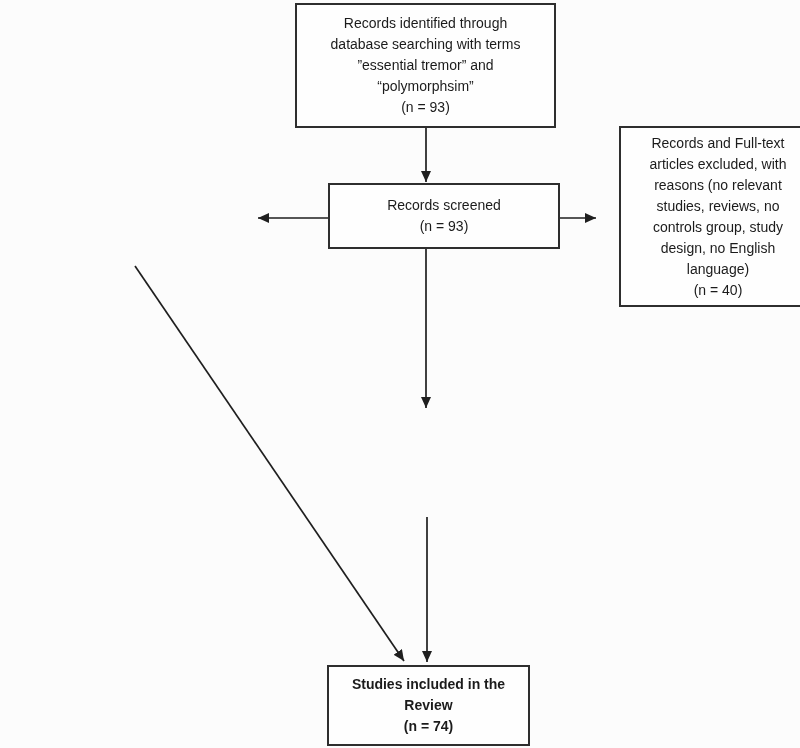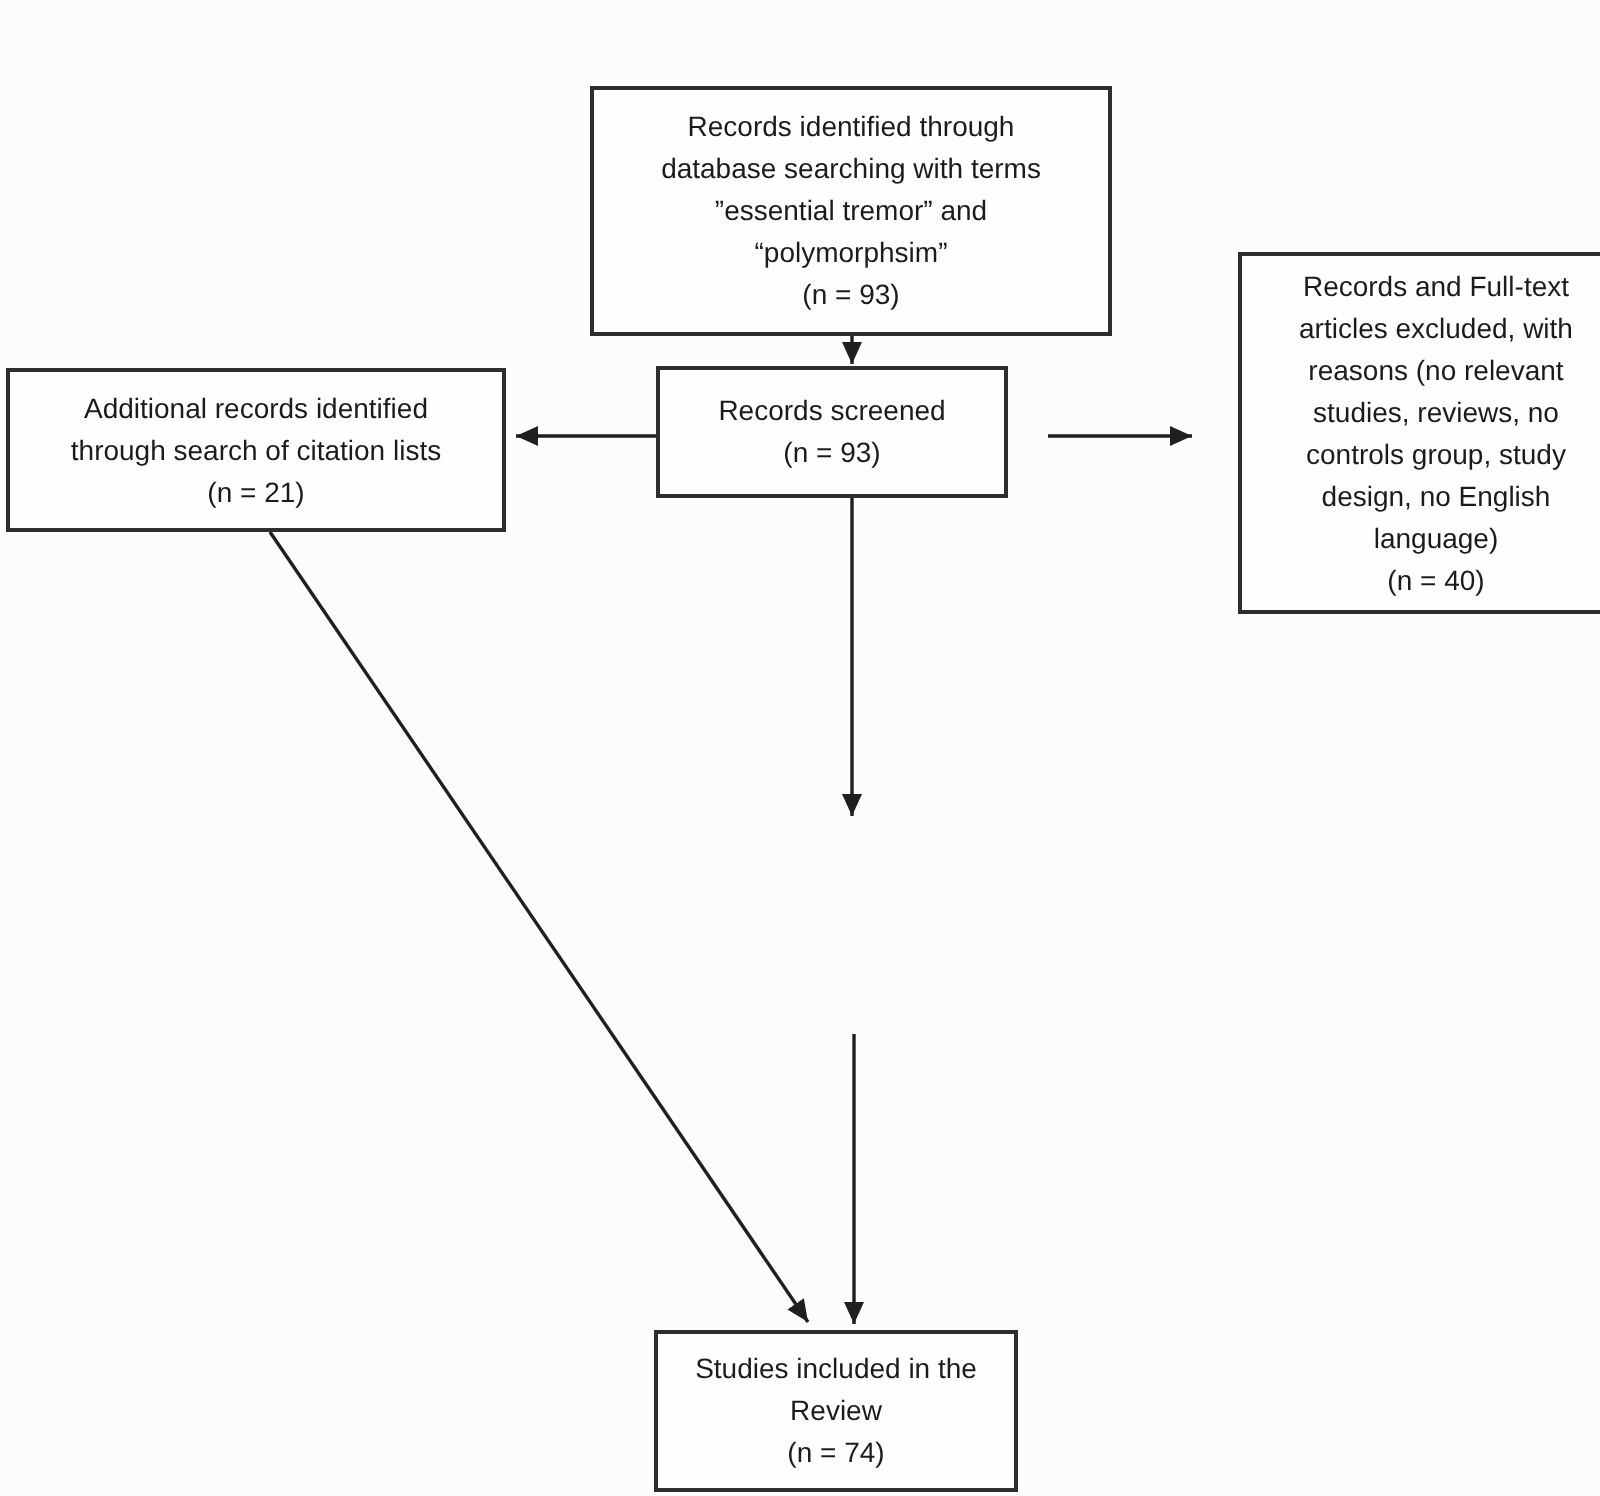--- a/index.html
+++ b/index.html
@@ -23,25 +23,25 @@
     background: #fefefe;
     display: flex;
     align-items: center;
     justify-content: center;
     text-align: center;
     white-space: pre-line;
     font-size: 14px;
     line-height: 21px;
     padding: 2px 4px;
   }
-  #node-identified { left: 295px; top: 3px;   width: 261px; height: 125px; margin-top: 40px; }
-  #node-screened   { left: 328px; top: 183px; width: 176px; height: 66px;  }
+  #node-identified { left: 295px; top: 3px;   width: 261px; height: 125px; }
+  #node-screened   { left: 328px; top: 183px; width: 232px; height: 66px;  }
   #node-additional { left: 3px;   top: 184px; width: 250px; height: 82px;  }
   #node-excluded   { left: 599px; top: 126px; width: 198px; height: 181px; margin-left: 20px; }
-  #node-included   { left: 327px; top: 665px; width: 182px; height: 81px;  }
+  #node-included   { left: 327px; top: 665px; width: 203px; height: 81px; font-weight: bold;  }
   .arrows {
     position: absolute;
     left: 0;
     top: 0;
     pointer-events: none;
   }
   .arrows line {
     stroke: #1f1f1f;
     stroke-width: 1.7;
   }
@@ -67,23 +67,20 @@
 
   <div class="node" id="node-identified">Records identified through
 database searching with terms
 ”essential tremor” and
 “polymorphsim”
 (n = 93)</div>
 
   <div class="node" id="node-screened">Records screened
 (n = 93)</div>
 
-  <div class="node" id="node-additional">Additional records identified
-through search of citation lists
-(n = 21)</div>
 
   <div class="node" id="node-excluded">Records and Full-text
 articles excluded, with
 reasons (no relevant
 studies, reviews, no
 controls group, study
 design, no English
 language)
 (n = 40)</div>
 

